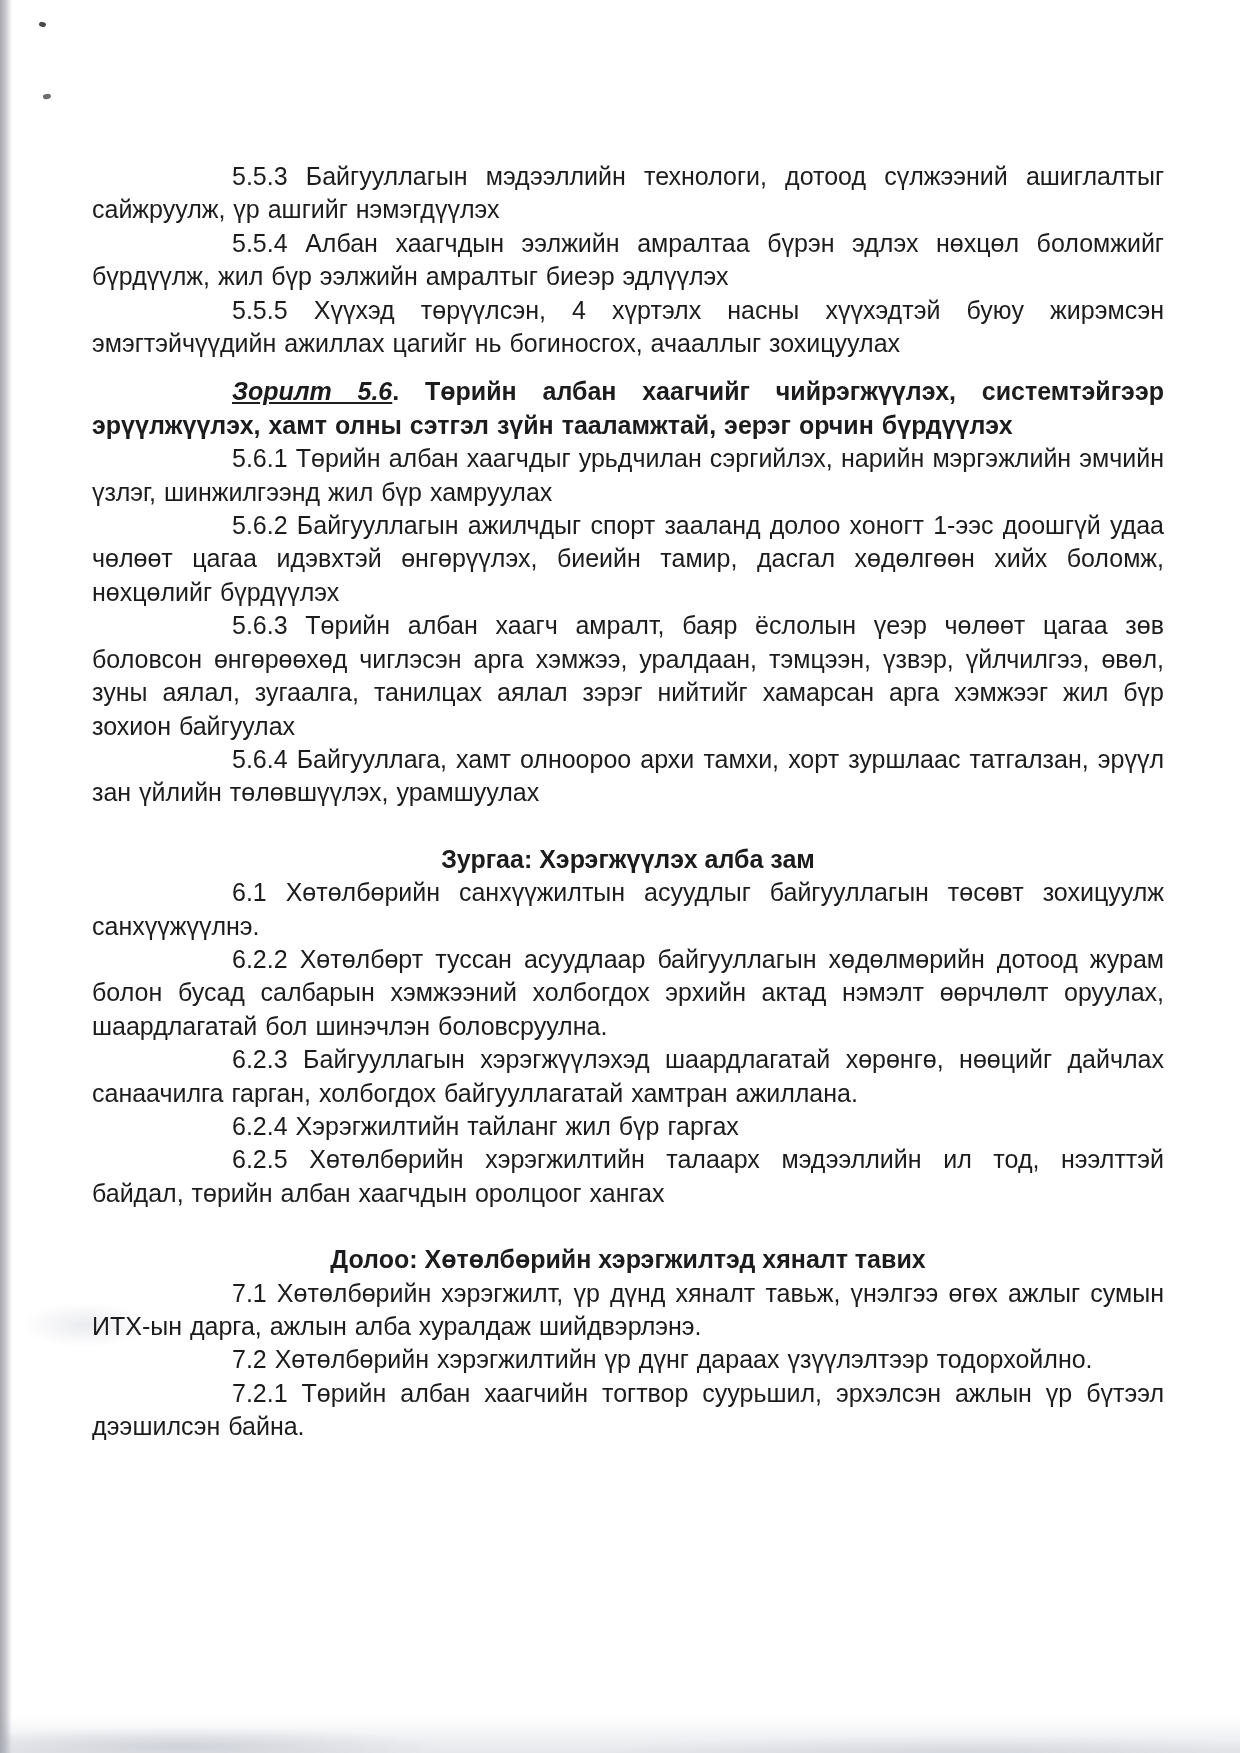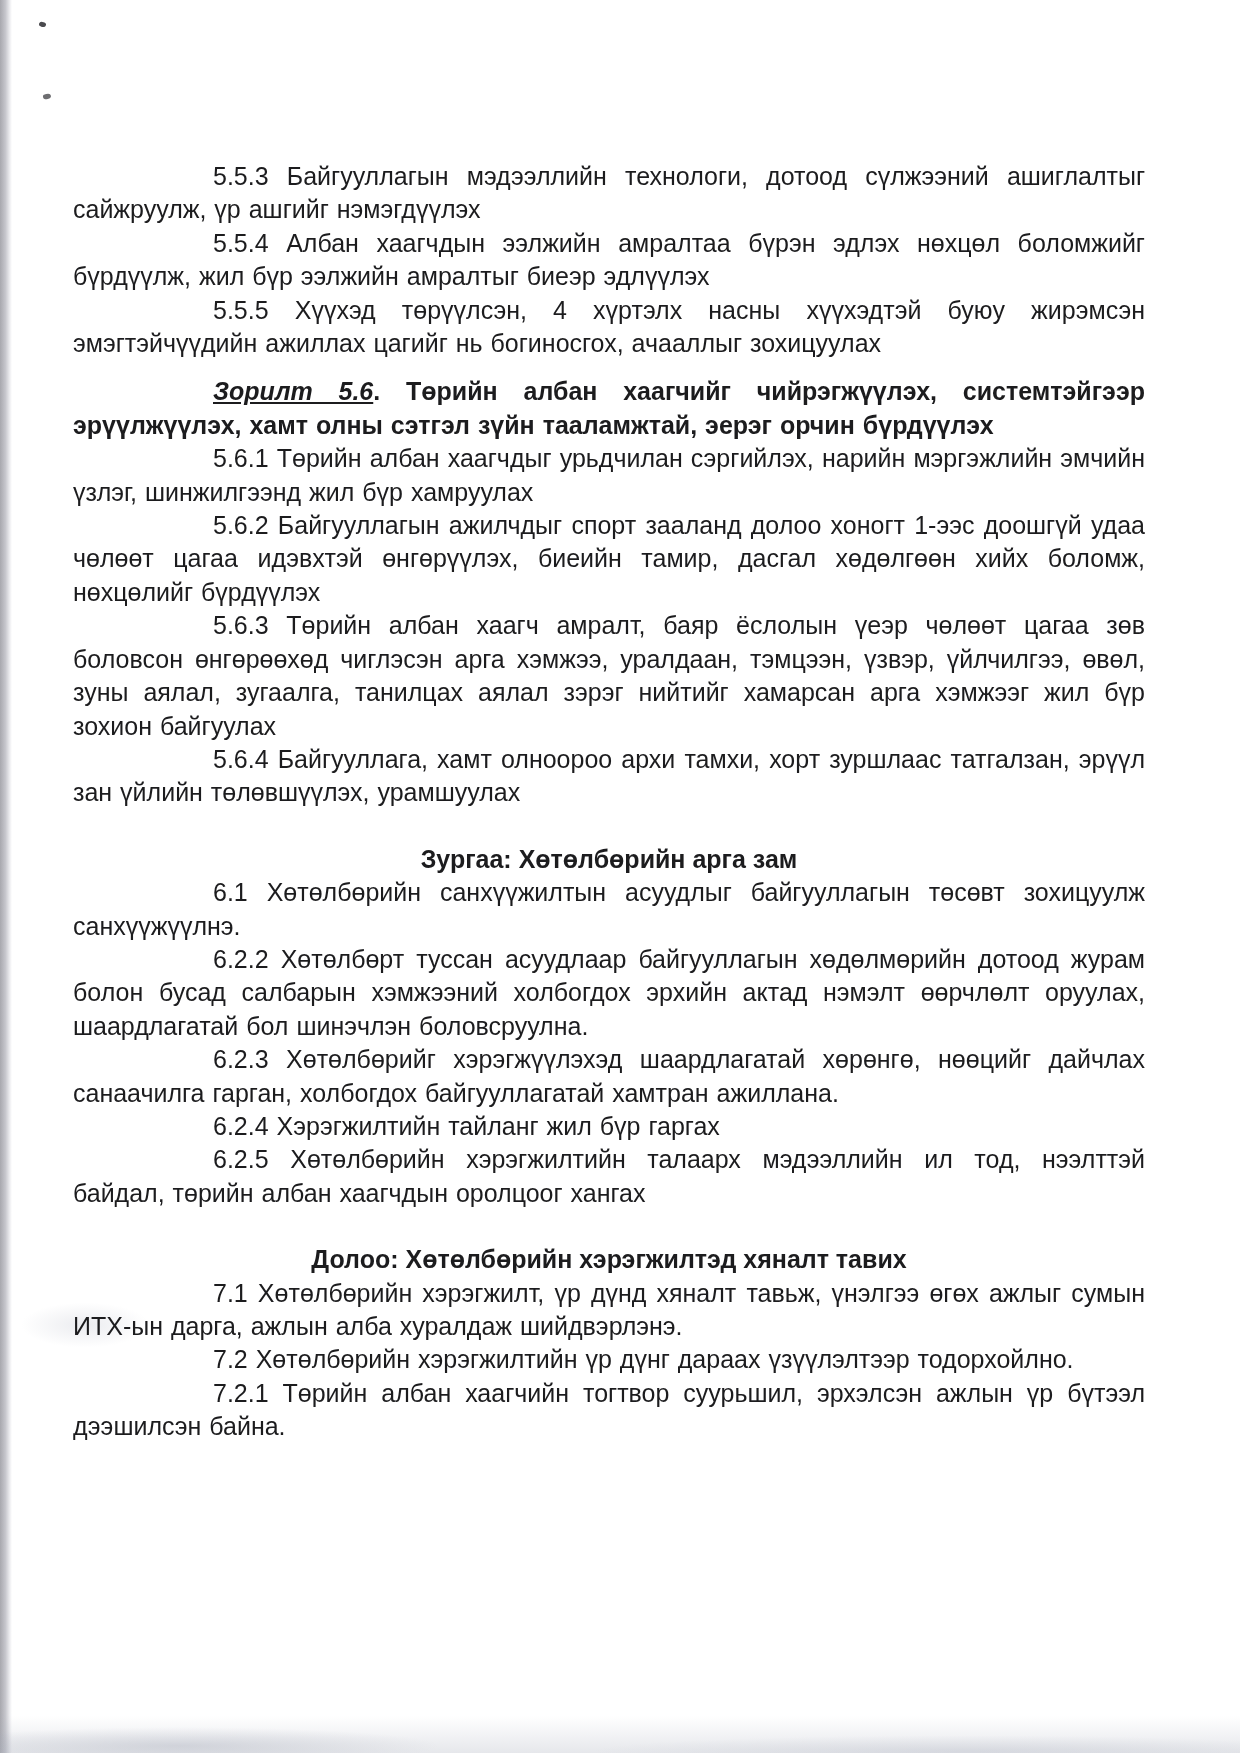--- a/index.html
+++ b/index.html
@@ -27,21 +27,21 @@
     background:radial-gradient(ellipse closest-side, rgba(188,191,203,.30), transparent 75%);
   }
   .bottom-smudge {
     position:absolute; left:0; right:0; bottom:0; height:60px;
     background:
       radial-gradient(ellipse 360px 26px at 180px 88%, rgba(158,163,178,.35), transparent 72%),
       radial-gradient(ellipse 520px 22px at 78% 97%, rgba(168,173,188,.28), transparent 72%),
       linear-gradient(to top, rgba(172,177,190,.30), rgba(172,177,190,0) 62%);
   }
   .content {
-    position:absolute; left:73px; top:160px; width:1072px;
+    position:absolute; left:92px; top:160px; width:1072px;
   }
   .para {
     margin:0;
     font-size:25px;
     line-height:33.4px;
     text-align:justify;
     text-indent:140px;
     word-spacing:1px;
   }
   .goal {
@@ -71,24 +71,24 @@
     <p class="para">5.5.4 Албан хаагчдын ээлжийн амралтаа бүрэн эдлэх нөхцөл боломжийг бүрдүүлж, жил бүр ээлжийн амралтыг биеэр эдлүүлэх</p>
     <p class="para">5.5.5 Хүүхэд төрүүлсэн, 4 хүртэлх насны хүүхэдтэй буюу жирэмсэн эмэгтэйчүүдийн ажиллах цагийг нь богиносгох, ачааллыг зохицуулах</p>
 
     <p class="para goal"><span class="goal-label">Зорилт 5.6</span><span>. Төрийн албан хаагчийг чийрэгжүүлэх, системтэйгээр эрүүлжүүлэх, хамт олны сэтгэл зүйн тааламжтай, эерэг орчин бүрдүүлэх</span></p>
 
     <p class="para">5.6.1 Төрийн албан хаагчдыг урьдчилан сэргийлэх, нарийн мэргэжлийн эмчийн үзлэг, шинжилгээнд жил бүр хамруулах</p>
     <p class="para">5.6.2 Байгууллагын ажилчдыг спорт зааланд долоо хоногт 1-ээс доошгүй удаа чөлөөт цагаа идэвхтэй өнгөрүүлэх, биеийн тамир, дасгал хөдөлгөөн хийх боломж, нөхцөлийг бүрдүүлэх</p>
     <p class="para">5.6.3 Төрийн албан хаагч амралт, баяр ёслолын үеэр чөлөөт цагаа зөв боловсон өнгөрөөхөд чиглэсэн арга хэмжээ, уралдаан, тэмцээн, үзвэр, үйлчилгээ, өвөл, зуны аялал, зугаалга, танилцах аялал зэрэг нийтийг хамарсан арга хэмжээг жил бүр зохион байгуулах</p>
     <p class="para">5.6.4 Байгууллага, хамт олноороо архи тамхи, хорт зуршлаас татгалзан, эрүүл зан үйлийн төлөвшүүлэх, урамшуулах</p>
 
-    <h2 class="center-heading">Зургаа: Хөтөлбөрийн арга зам</h2>
+    <h2 class="center-heading">Зургаа: Хэрэгжүүлэх алба зам</h2>
     <p class="para">6.1 Хөтөлбөрийн санхүүжилтын асуудлыг байгууллагын төсөвт зохицуулж санхүүжүүлнэ.</p>
     <p class="para">6.2.2 Хөтөлбөрт туссан асуудлаар байгууллагын хөдөлмөрийн дотоод журам болон бусад салбарын хэмжээний холбогдох эрхийн актад нэмэлт өөрчлөлт оруулах, шаардлагатай бол шинэчлэн боловсруулна.</p>
-    <p class="para">6.2.3 Хөтөлбөрийг хэрэгжүүлэхэд шаардлагатай хөрөнгө, нөөцийг дайчлах санаачилга гарган, холбогдох байгууллагатай хамтран ажиллана.</p>
+    <p class="para">6.2.3 Байгууллагын хэрэгжүүлэхэд шаардлагатай хөрөнгө, нөөцийг дайчлах санаачилга гарган, холбогдох байгууллагатай хамтран ажиллана.</p>
     <p class="para">6.2.4 Хэрэгжилтийн тайланг жил бүр гаргах</p>
     <p class="para">6.2.5 Хөтөлбөрийн хэрэгжилтийн талаарх мэдээллийн ил тод, нээлттэй байдал, төрийн албан хаагчдын оролцоог хангах</p>
 
     <h2 class="center-heading">Долоо: Хөтөлбөрийн хэрэгжилтэд хяналт тавих</h2>
     <p class="para">7.1 Хөтөлбөрийн хэрэгжилт, үр дүнд хяналт тавьж, үнэлгээ өгөх ажлыг сумын ИТХ-ын дарга, ажлын алба хуралдаж шийдвэрлэнэ.</p>
     <p class="para">7.2 Хөтөлбөрийн хэрэгжилтийн үр дүнг дараах үзүүлэлтээр тодорхойлно.</p>
     <p class="para">7.2.1 Төрийн албан хаагчийн тогтвор суурьшил, эрхэлсэн ажлын үр бүтээл дээшилсэн байна.</p>
   </div>
 
   <div class="bottom-smudge"></div>

